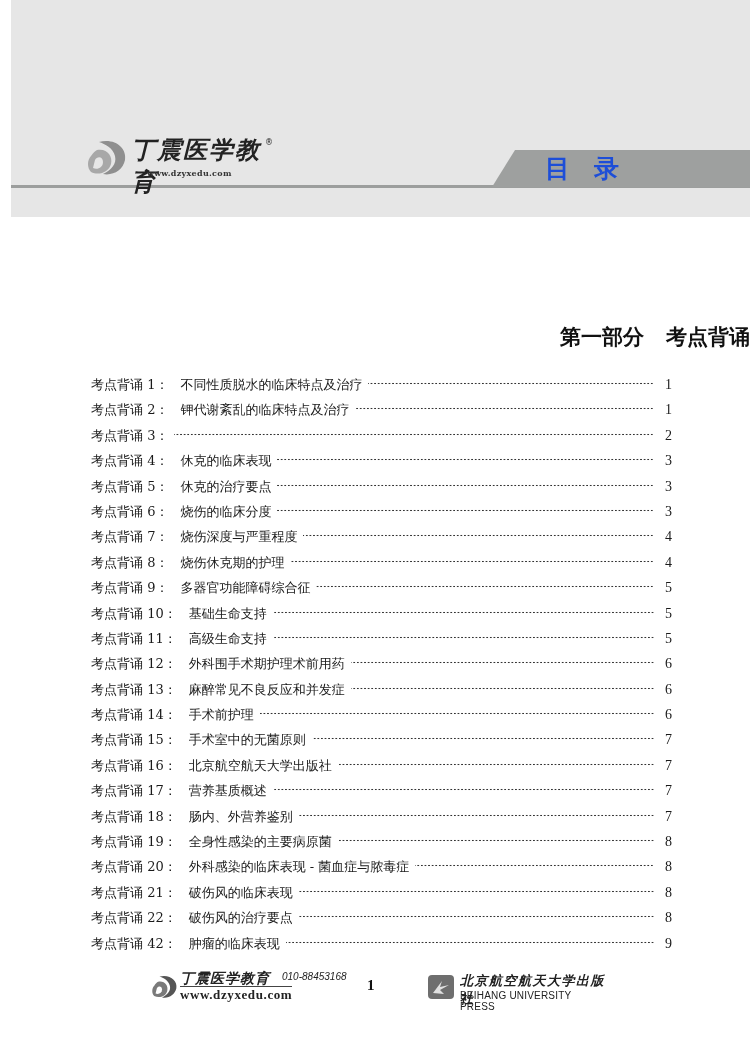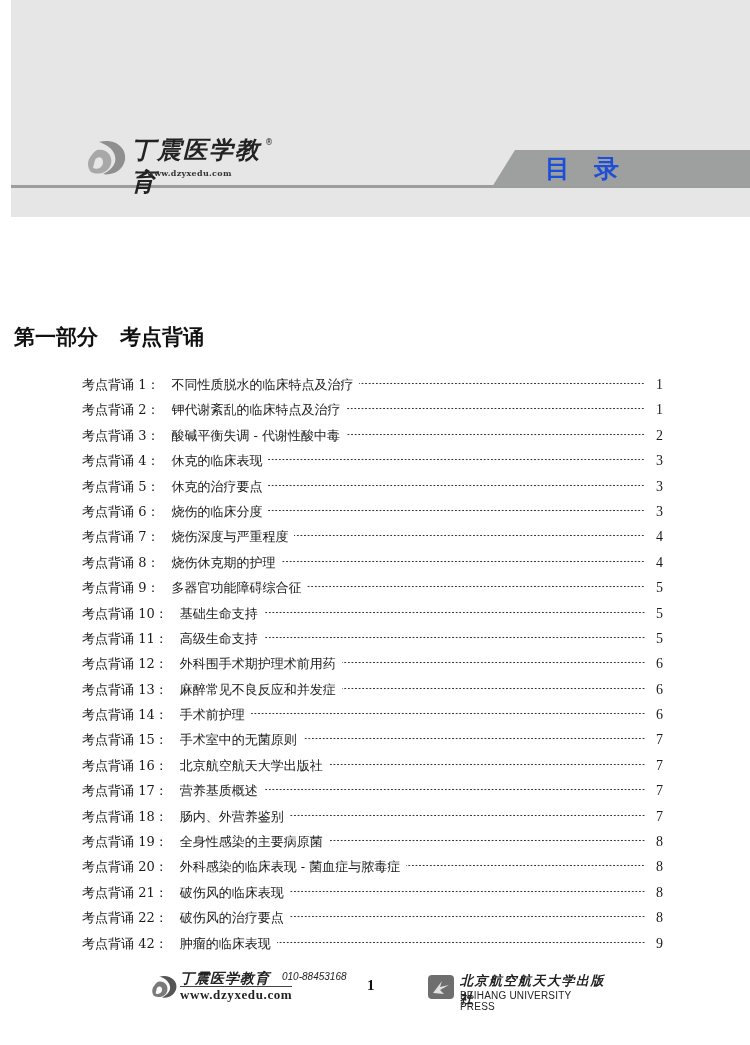--- a/index.html
+++ b/index.html
@@ -34,28 +34,28 @@
     font-family: "DejaVu Serif", serif; color: #222; letter-spacing: 2px; font-style: italic;
   }
   .brand-reg { position: absolute; left: 180px; top: 6px; font-size: 8px; color: #222; font-family: "DejaVu Sans", sans-serif; }
   .brand-url {
     position: absolute; left: 62px; top: 36px; font-size: 8px; font-weight: bold;
     font-family: "DejaVu Serif", serif; color: #333; letter-spacing: 0.3px;
   }
 
   
   .section-title {
-    position: absolute; left: 0; top: 322px; width: 750px; text-align: left;
+    position: absolute; left: 0; top: 322px; width: 750px; text-align: right;
     font-family: "DejaVu Serif", "Liberation Serif", serif; font-weight: bold;
     font-size: 21px; line-height: 30px; color: #111; padding-left: 14px;
   }
   .section-title .gap { display: inline-block; width: 22px; }
 
   
-  .toc { position: absolute; left: 82px; top: 372px; width: 581px; }
+  .toc { position: absolute; left: 91px; top: 372px; width: 581px; }
   .toc-row {
     display: flex; align-items: baseline; height: 25.4px; line-height: 25.4px;
     font-size: 13px;
     font-family: "DejaVu Serif", "Liberation Serif", serif;
   }
   .toc-label { white-space: nowrap; color: #1a1a1a; }
   .toc-title { white-space: nowrap; color: #1a1a1a; margin-left: 12px; }
   .toc-leader {
     flex: 1; margin: 0 8px 0 6px; overflow: hidden; white-space: nowrap;
     position: relative; top: -4px; height: 3px;
@@ -128,21 +128,20 @@
       <span class="toc-page">1</span>
     </div>
     <div class="toc-row">
       <span class="toc-label">考点背诵 2：</span>
       <span class="toc-title">钾代谢紊乱的临床特点及治疗</span>
       <span class="toc-leader"></span>
       <span class="toc-page">1</span>
     </div>
     <div class="toc-row">
       <span class="toc-label">考点背诵 3：</span>
-      <span class="toc-title">酸碱平衡失调 - 代谢性酸中毒</span>
       <span class="toc-leader"></span>
       <span class="toc-page">2</span>
     </div>
     <div class="toc-row">
       <span class="toc-label">考点背诵 4：</span>
       <span class="toc-title">休克的临床表现</span>
       <span class="toc-leader"></span>
       <span class="toc-page">3</span>
     </div>
     <div class="toc-row">

